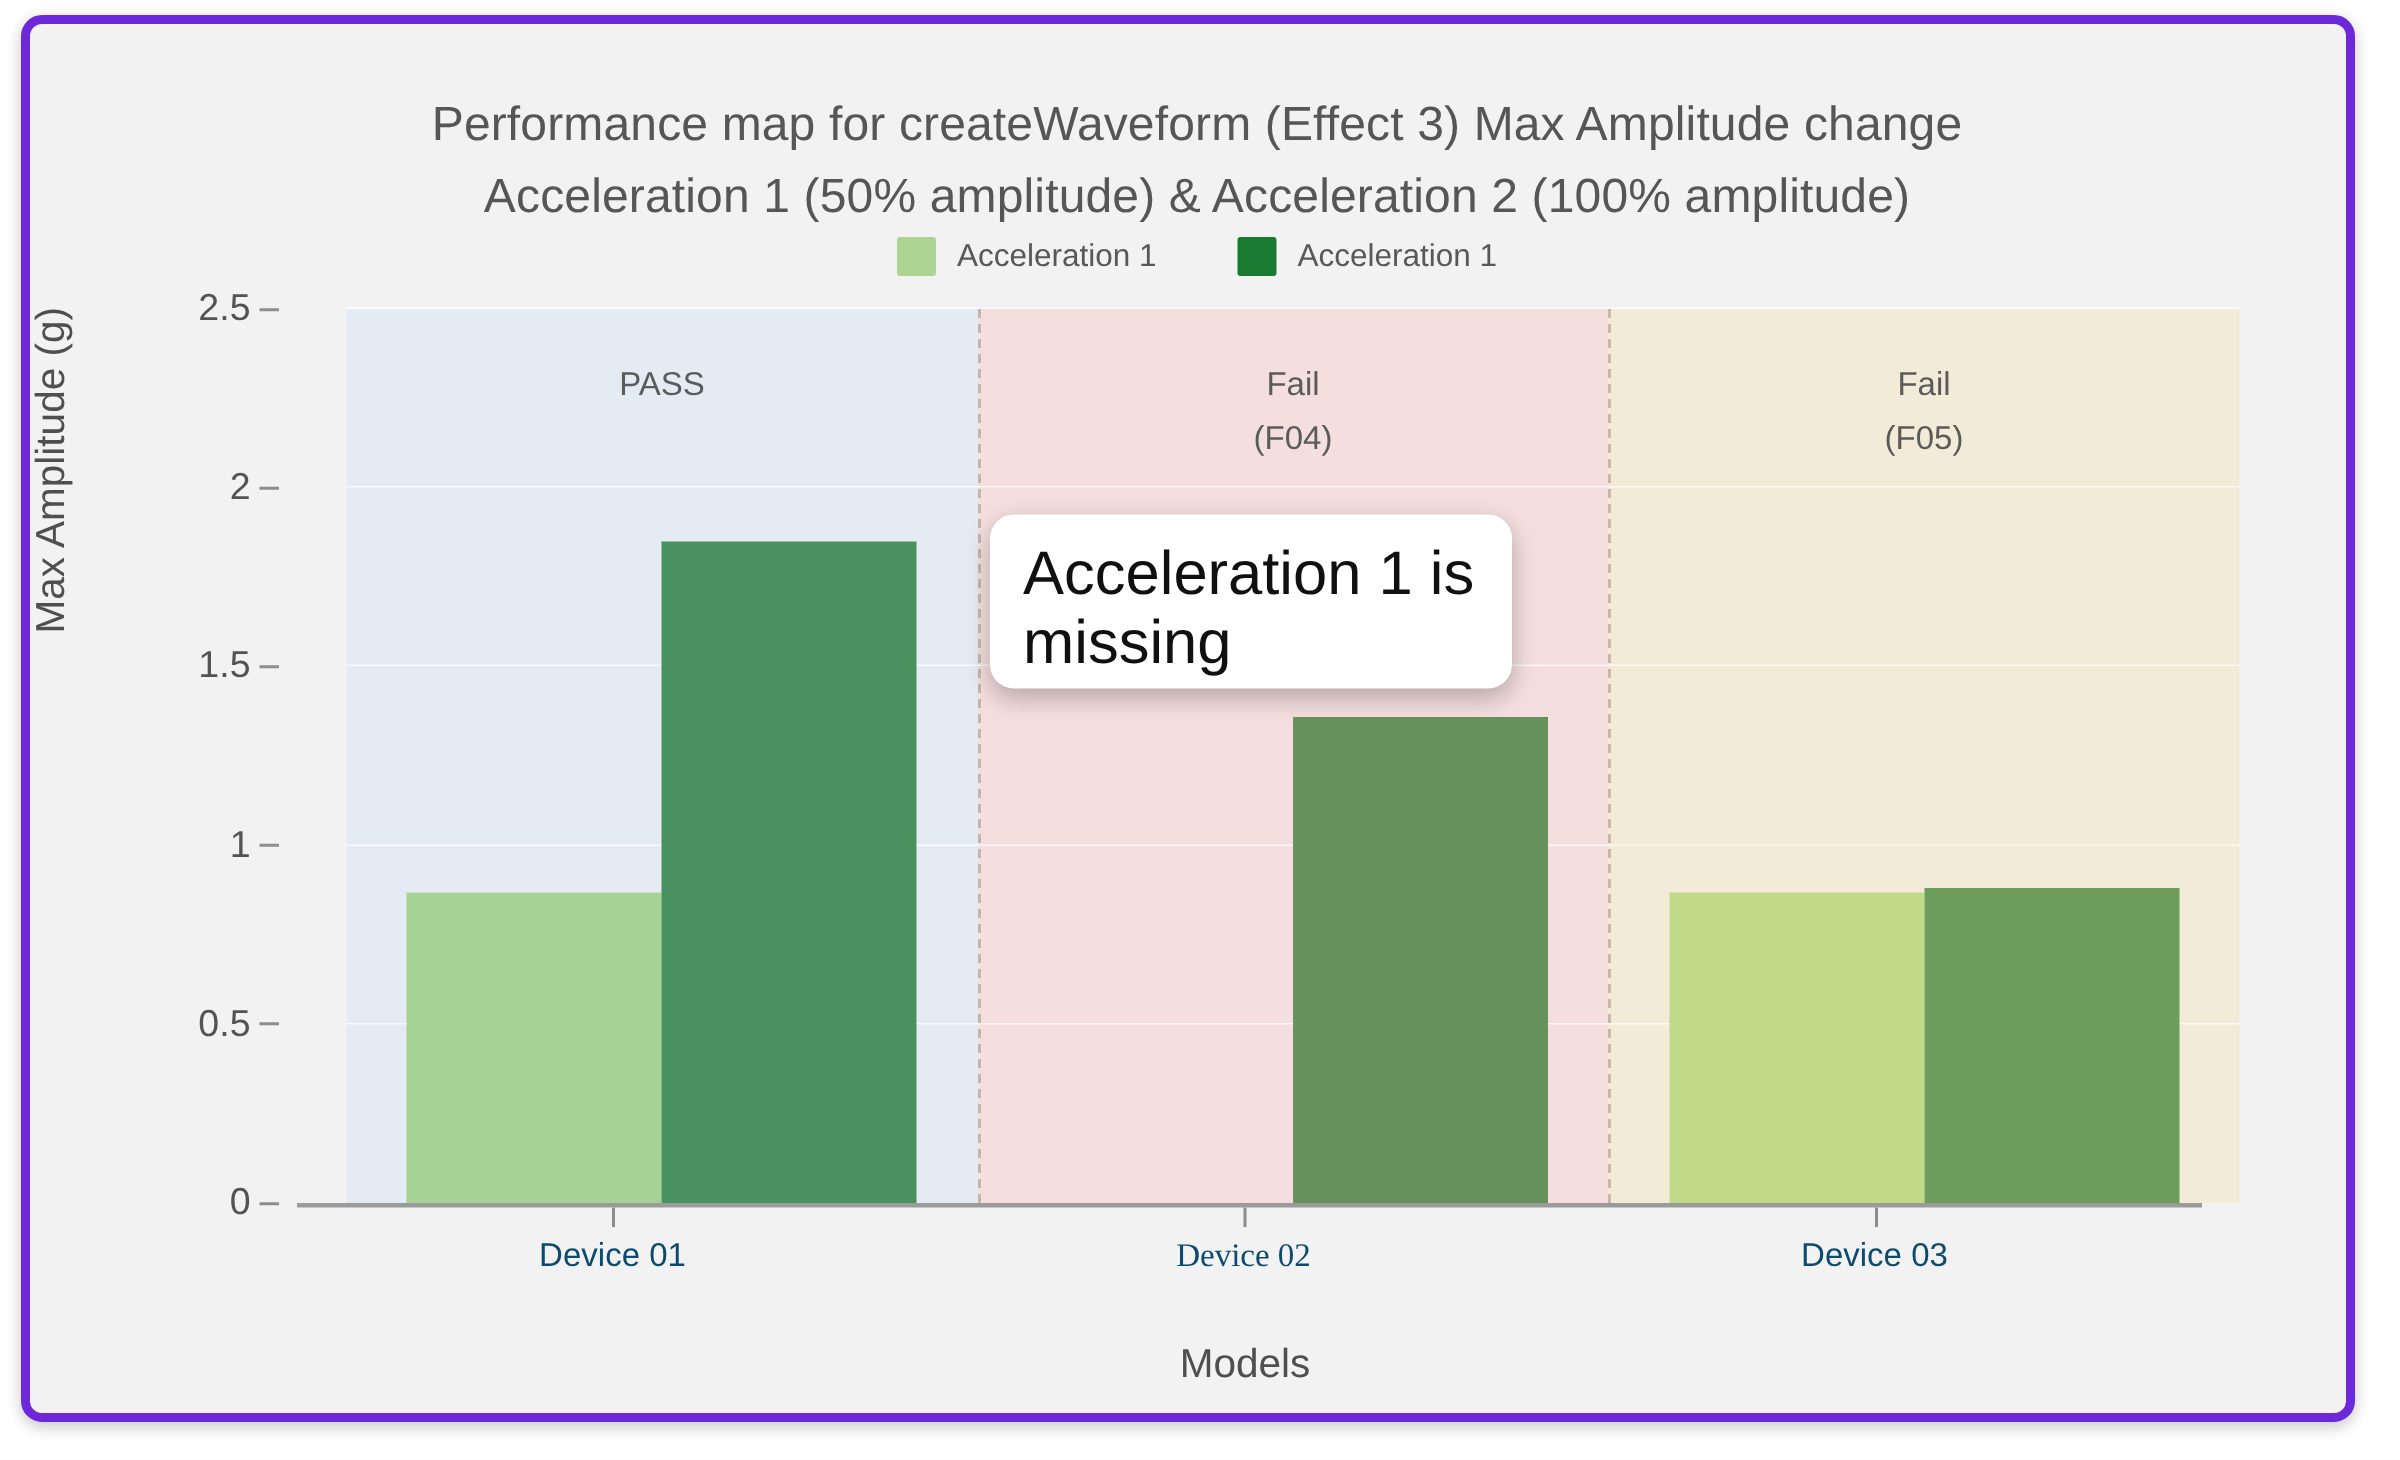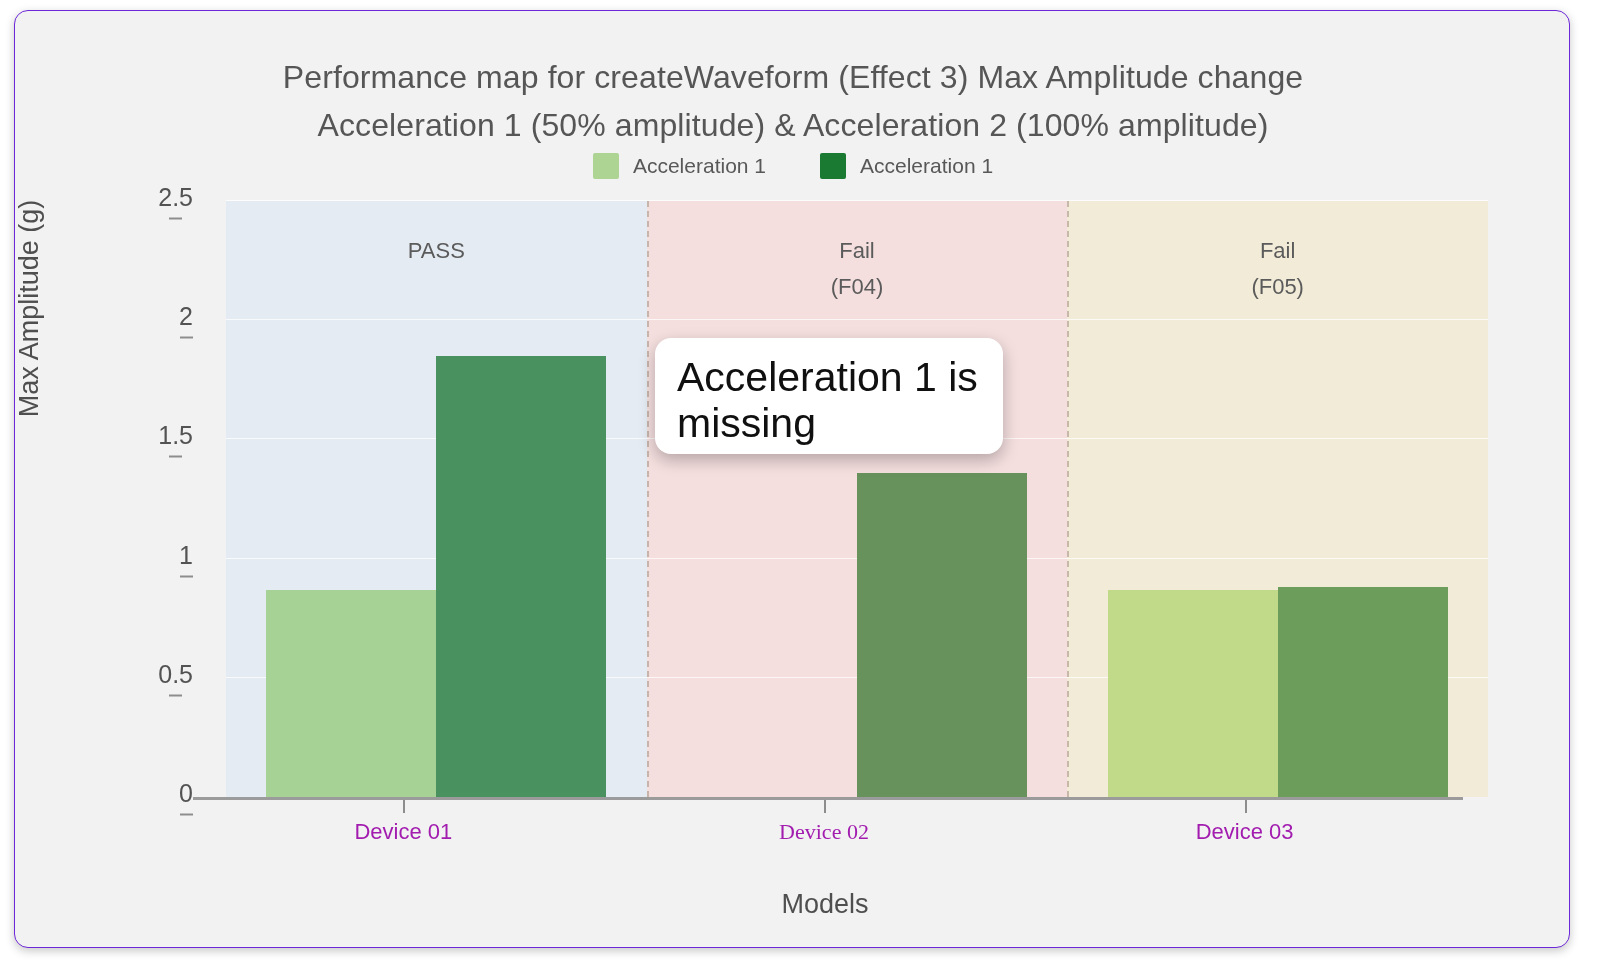--- a/index.html
+++ b/index.html
@@ -15,21 +15,21 @@
   }
 
   
   #figure-card {
     position: absolute;
     left: 14px;
     top: 10px;
     width: 1556px;
     height: 938px;
     background: #f2f2f2;
-    border: 1px solid #6d28d9;
+    border: 6px solid #6d28d9;
     border-radius: 14px;
     box-shadow: 0 3px 10px rgba(0,0,0,0.22);
     box-sizing: border-box;
     overflow: hidden;
   }
 
   
   #chart-title {
     position: absolute;
     left: 0;
@@ -119,27 +119,26 @@
   
   #y-axis-ticks {
     position: absolute;
     left: 0;
     top: 190px;
     width: 178px;
     height: 596px;
   }
   .ytick {
     position: absolute;
-    right: 0;
+    right: 12px;
     transform: translateY(-50%);
     display: flex;
     align-items: center;
     justify-content: flex-end;
     gap: 6px;
-    flex-direction: column;
   }
   .ytick-text {
     color: #535353;
     font-size: 25px;
   }
   .ytick-mark {
     display: inline-block;
     width: 13px;
     height: 2px;
     background: #8d8d8d;
@@ -166,21 +165,21 @@
     position: absolute;
     top: 789px;
     width: 2px;
     height: 13px;
     background: #8d8d8d;
   }
   .xtick-text {
     position: absolute;
     top: 808px;
     transform: translateX(-50%);
-    color: #a21caf;
+    color: #0c4a6e;
     font-size: 22px;
   }
   #x-axis-title {
     position: absolute;
     left: 0;
     top: 878px;
     width: 1620px;
     text-align: center;
     color: #4f4f4f;
     font-size: 27px;

